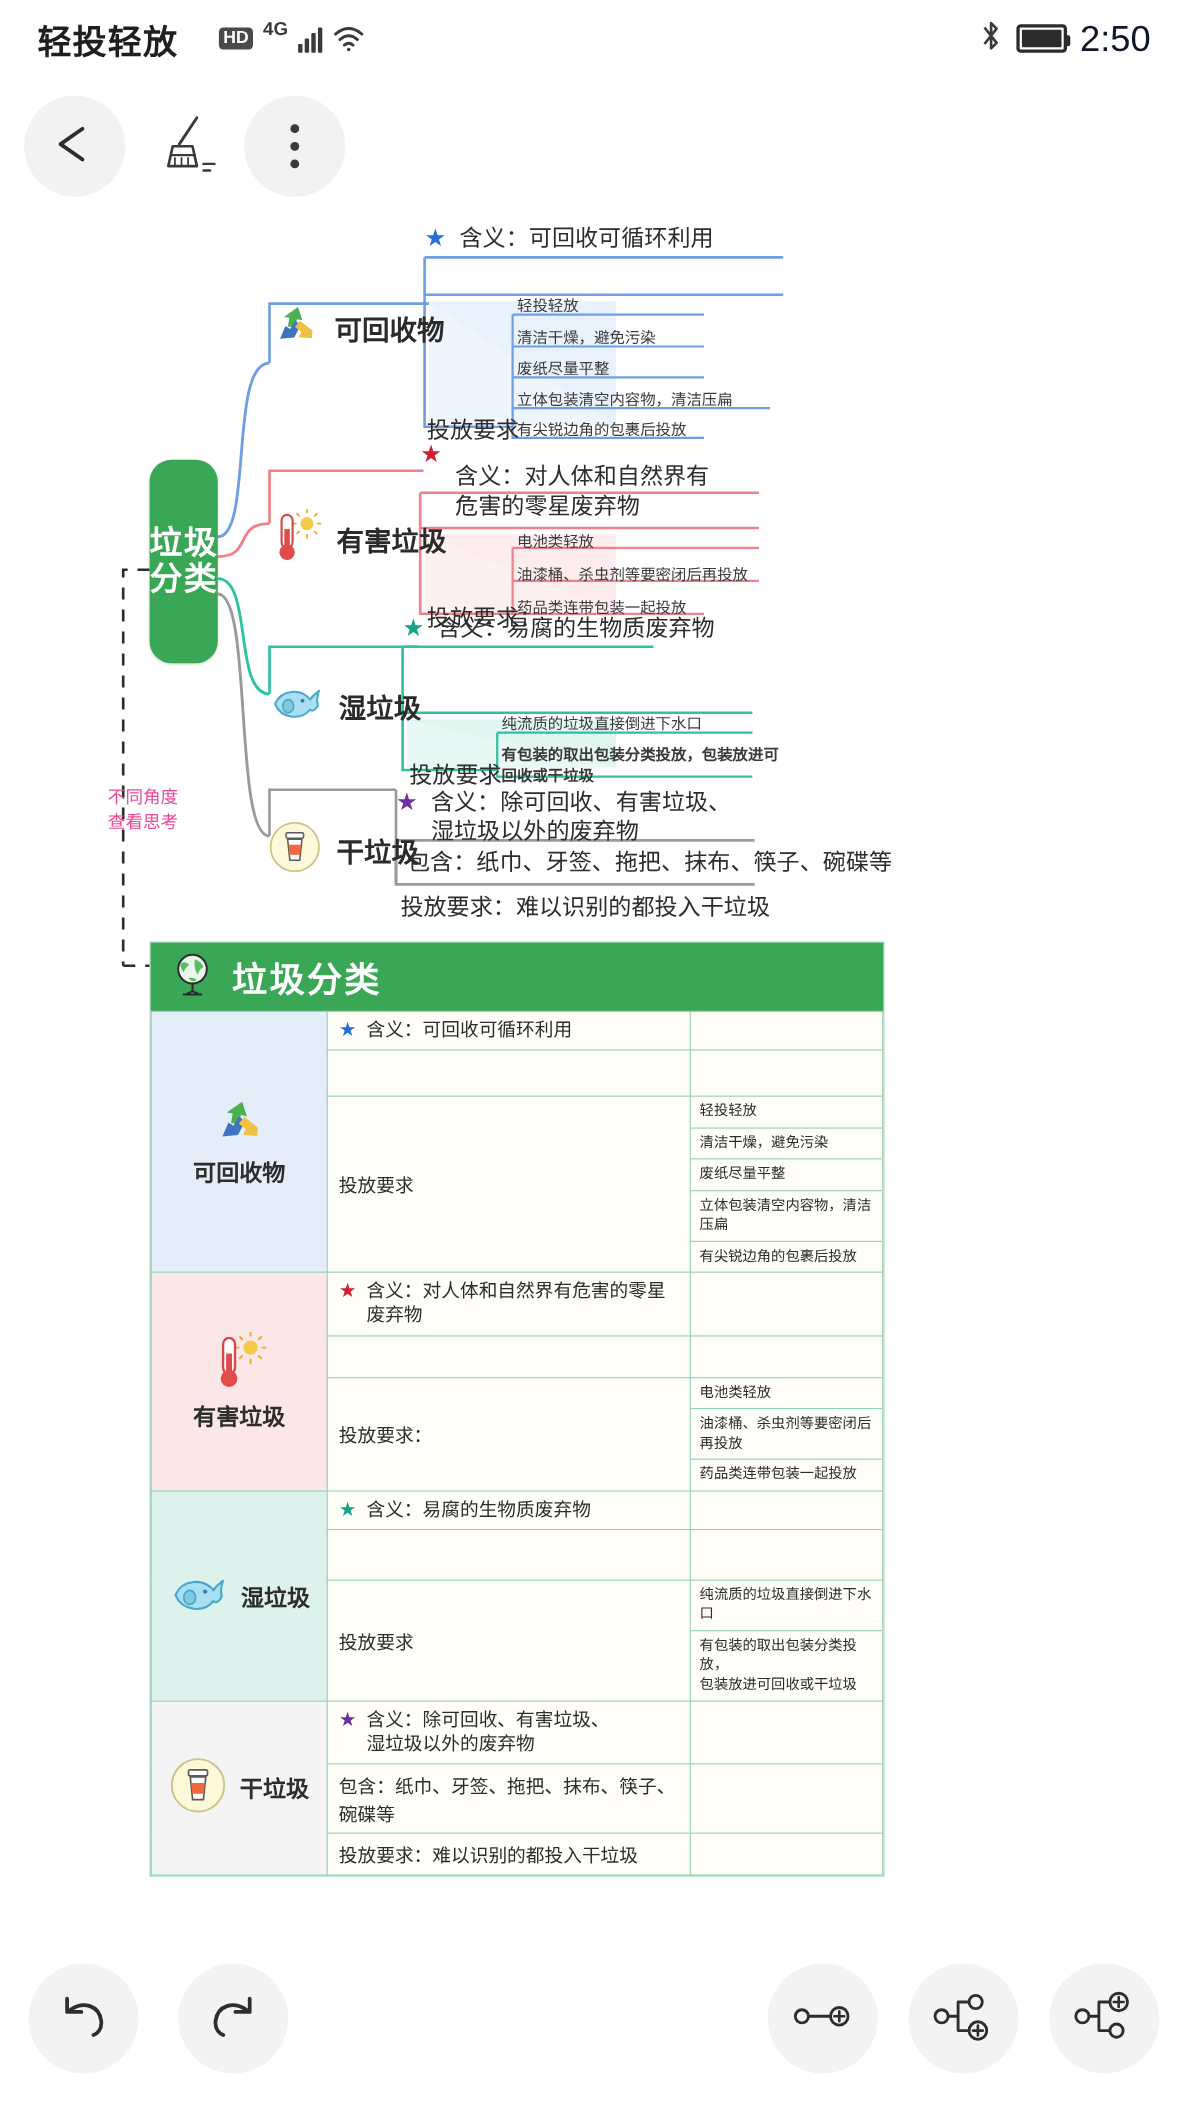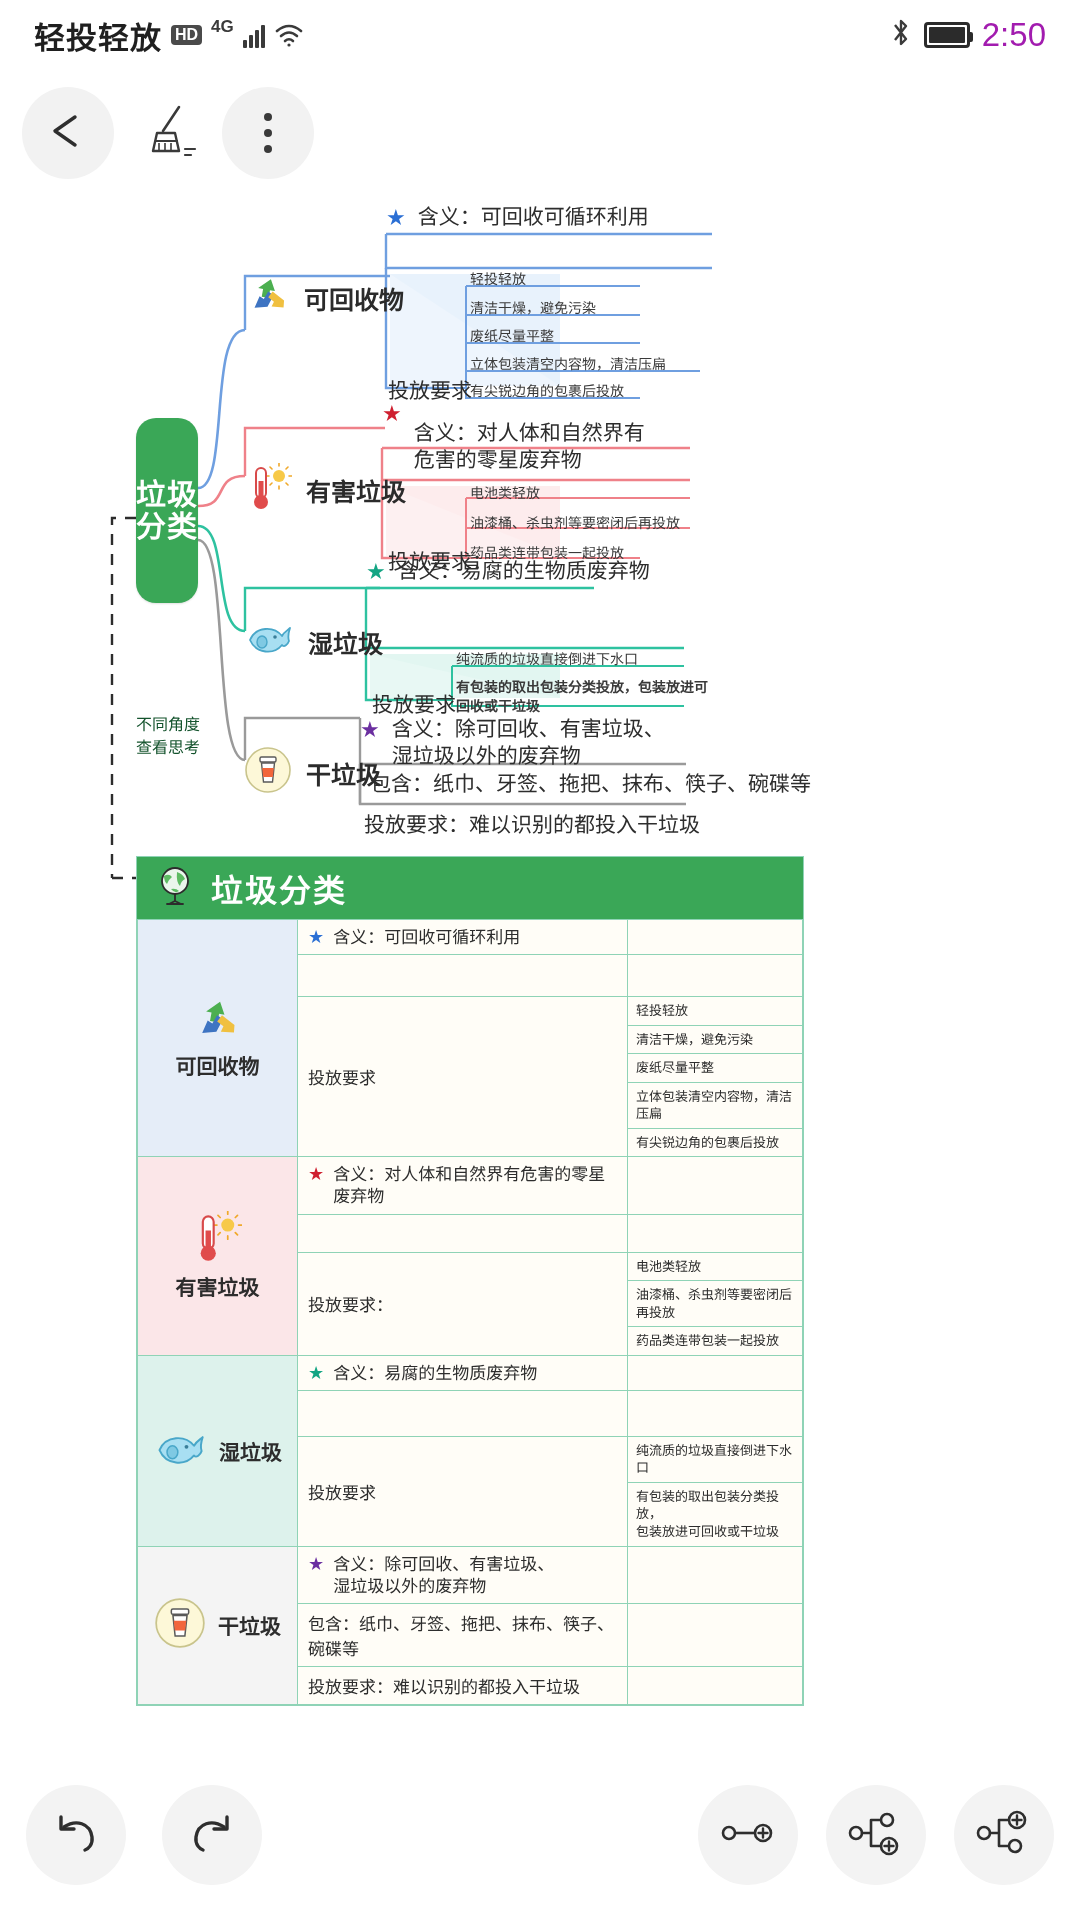--- a/index.html
+++ b/index.html
@@ -16,41 +16,41 @@
   
   .statusbar {
     position:absolute; top:0; left:0; width:1080px; height:70px;
     display:flex; align-items:center; justify-content:space-between;
     padding:0 34px;
   }
   .sb-left { display:flex; align-items:center; gap:9px; }
   .sb-carrier { font-size:31px; font-weight:600; color:#1f1f1f; letter-spacing:1px;}
   .sb-hd {
     font-size:16px; font-weight:700; color:#fff; background:#4a4a4a;
-    border-radius:4px; padding:2px 4px; line-height:1; letter-spacing:0;
+    border-radius:4px; padding:2px 4px; line-height:1; letter-spacing:0;margin-left:28px;
   }
   .sb-4g { font-size:17px; color:#3a3a3a; font-weight:600; position:relative; top:-8px;}
   .sb-bars { display:flex; align-items:flex-end; gap:2px; height:26px;}
   .sb-bars i { display:block; width:4px; background:#3a3a3a; border-radius:1px;}
   .sb-bars i:nth-child(1){height:8px}
   .sb-bars i:nth-child(2){height:13px}
   .sb-bars i:nth-child(3){height:18px}
   .sb-bars i:nth-child(4){height:23px}
   .sb-wifi { width:30px; height:26px; position:relative;}
   .sb-right { display:flex; align-items:center; gap:12px;}
   .sb-batt {
     width:46px; height:26px; border:3px solid #2b2b2b; border-radius:4px;
     position:relative; padding:2px;
   }
   .sb-batt::after{
     content:""; position:absolute; right:-6px; top:7px; width:4px;height:10px;
     background:#2b2b2b; border-radius:0 2px 2px 0;
   }
   .sb-batt i{ display:block; width:100%; height:100%; background:#2b2b2b; border-radius:1px;}
-  .sb-time { font-size:33px; color:#a21caf; font-weight:500;}
+  .sb-time { font-size:33px; color:#0f172a; font-weight:500;}
 
   
   .toolbar {
     position:absolute; top:78px; left:0; width:1080px; height:110px;
     display:flex; align-items:center;
   }
   .circle-btn {
     width:92px; height:92px; border-radius:50%; background:#f2f2f2;
     display:flex; align-items:center; justify-content:center;
     flex:0 0 auto;
@@ -110,22 +110,22 @@
   .sub {
     position:absolute; font-size:14px; color:#3a3a3a; line-height:1.35;
     font-family:"DejaVu Sans", sans-serif; white-space:nowrap;
   }
 
   
   svg.lines { position:absolute; left:0; top:0; width:1080px; height:1260px; overflow:visible;}
 
   
   .side-note {
-    position:absolute; left:60px; top:525px; width:140px; text-align:right;
-    font-size:16px; color:#14532d; line-height:1.45;
+    position:absolute; left:60px; top:525px; width:140px; text-align:center;
+    font-size:16px; color:#ec4899; line-height:1.45;
     font-family:"DejaVu Sans", sans-serif;
   }
 
   
   .tbl-wrap {
     position:absolute; left:136px; top:668px; width:668px;
     border:1px solid #8fd3b6;
     background:#fffdf7;
   }
   .tbl-head {

